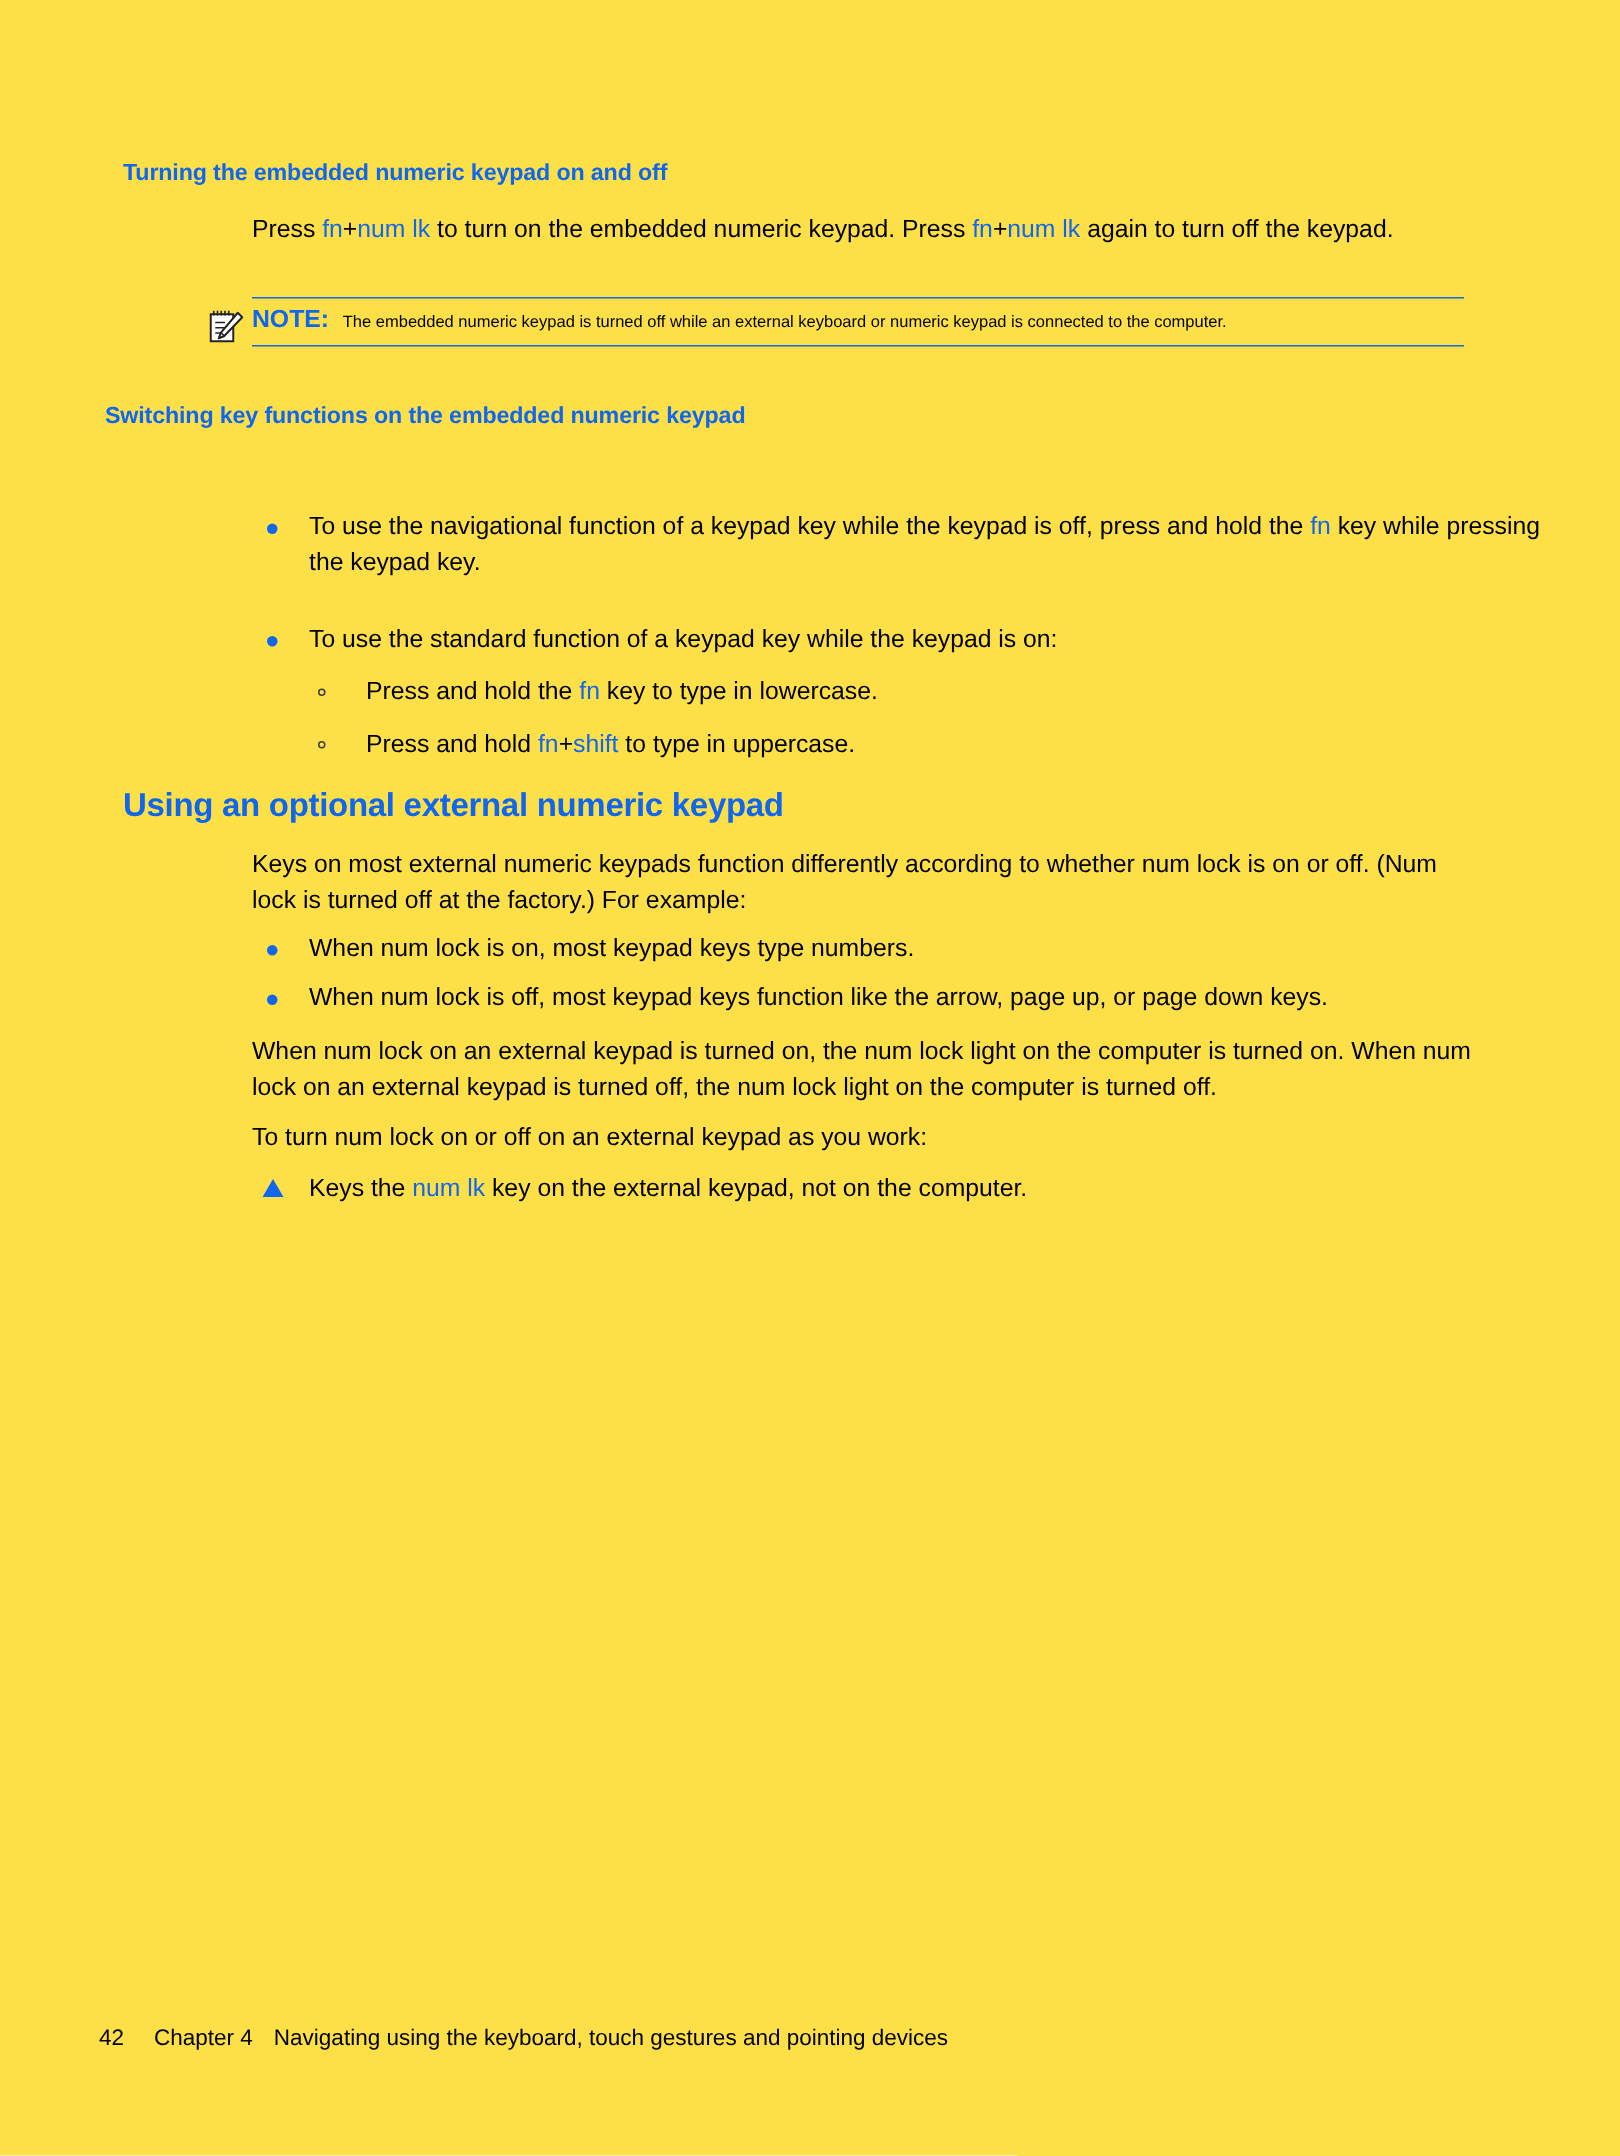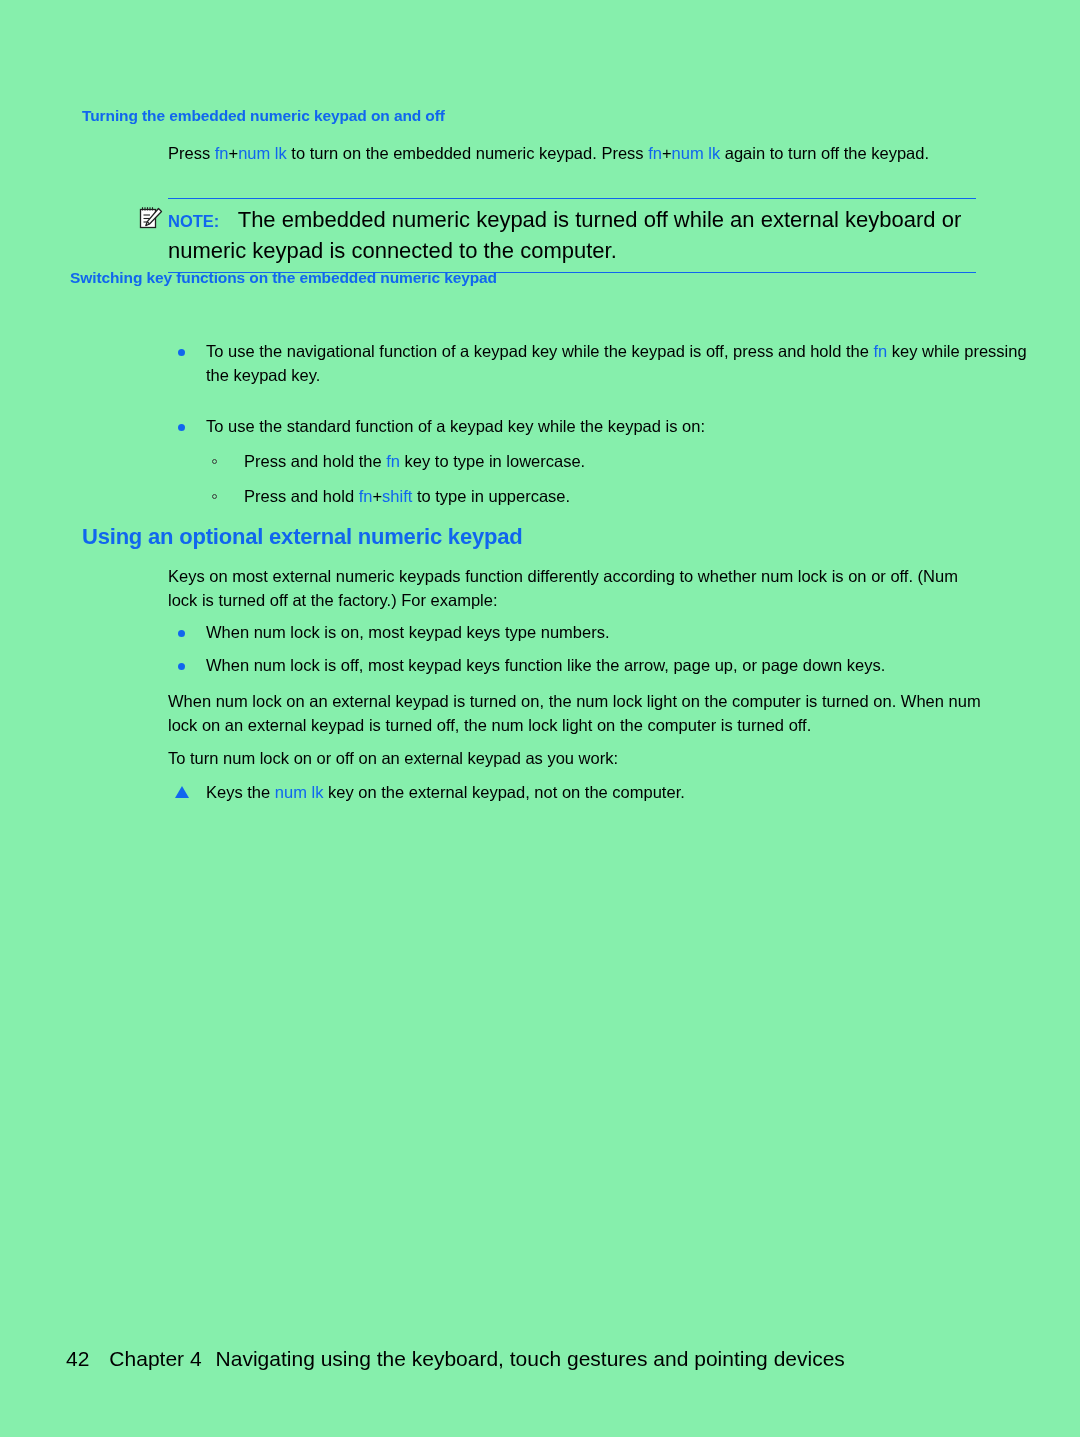--- a/index.html
+++ b/index.html
@@ -8,21 +8,21 @@
     background: #ffffff;
   }
   body {
     font-family: "Liberation Sans", sans-serif;
     color: #000000;
   }
   .page {
     position: relative;
     width: 1080px;
     height: 1437px;
-    background: #86efac;
+    background: #fde047;
     overflow: hidden;
     box-sizing: border-box;
   }
 
   
   .h3 {
     color: #1166EE;
     font-weight: bold;
     font-size: 15.5px;
     line-height: 20px;
@@ -70,22 +70,22 @@
     top: 6px;
     width: 26px;
     height: 26px;
   }
   .note-label {
     color: #1166EE;
     font-weight: bold;
     font-size: 16.5px;
   }
   .note-text {
-    font-size: 22px;
-    line-height: 31px;
+    font-size: 11px;
+    line-height: 17px;
   }
 
   
   .bullet-row {
     position: relative;
     padding-left: 38px;
   }
   .bullet-dot {
     position: absolute;
     left: 10px;
@@ -123,21 +123,21 @@
     border-left: 7px solid transparent;
     border-right: 7px solid transparent;
     border-bottom: 12px solid #1166EE;
   }
 
   
   .footer {
     position: absolute;
     left: 66px;
     top: 1348px;
-    font-size: 21px;
+    font-size: 15px;
     line-height: 22px;
     color: #000000;
     white-space: nowrap;
   }
   .footer .pg { margin-right: 20px; }
   .footer .chap { margin-right: 14px; }
 </style>
 </head>
 <body>
 

